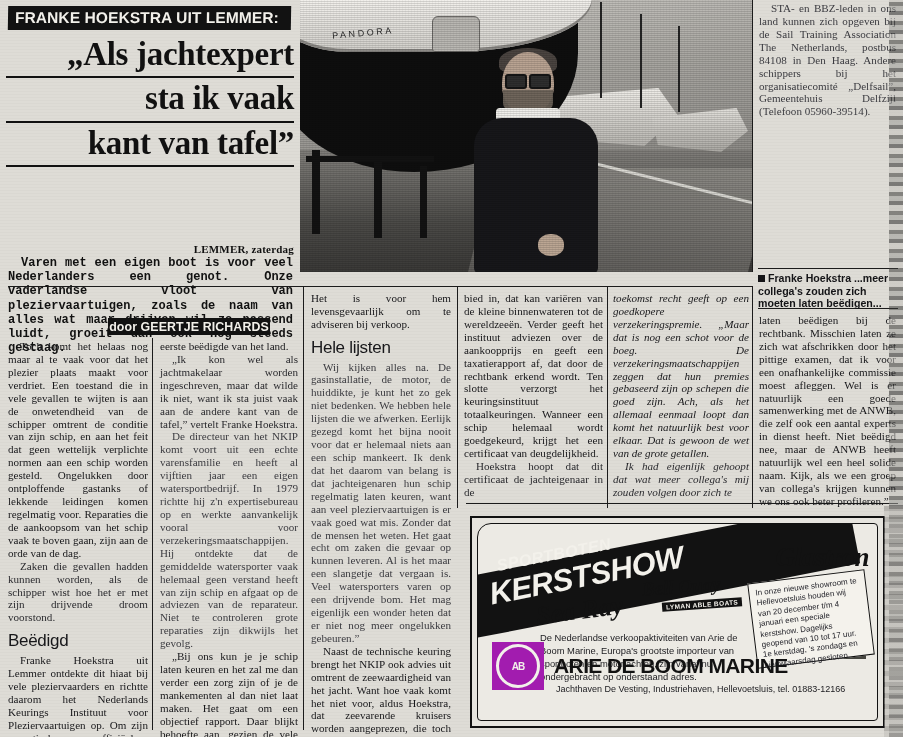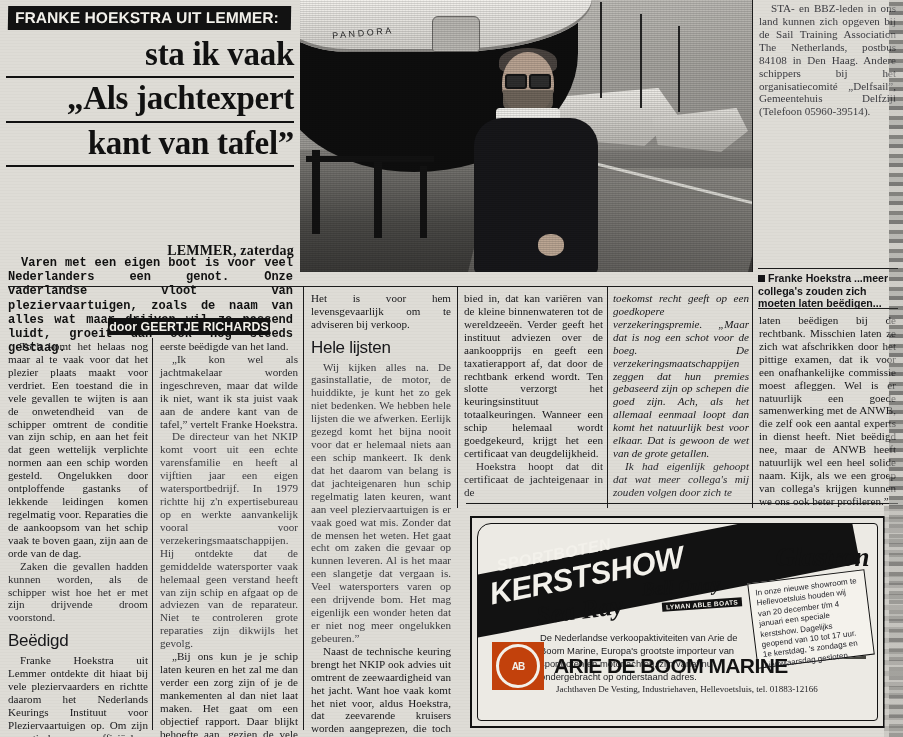--- a/index.html
+++ b/index.html
@@ -33,21 +33,21 @@
     position:absolute;left:6px;top:34px;width:288px;
     text-align:right;
     font-family:"Liberation Serif", serif;
     font-weight:bold;
     font-size:33px;line-height:1.255;
     letter-spacing:-.3px;
   }
   #headline .hl{display:block;border-bottom:2px solid #111;padding-bottom:1px;}
   #dateline{
     position:absolute;left:6px;top:243px;width:288px;text-align:right;
-    font-weight:bold;font-size:14px;letter-spacing:.2px;
+    font-weight:bold;font-size:11px;letter-spacing:.2px;
   }
   #lead{
     position:absolute;left:8px;top:256px;width:285px;
     font-weight:bold;font-size:12px;line-height:1.185;
     text-align:justify;text-indent:13px;font-family:Liberation Mono, monospace;
   }
   #byline-bar{
     position:absolute;left:108px;top:318px;width:162px;height:17px;
     background:#121212;color:#f2f0ea;
     display:flex;align-items:center;justify-content:center;
@@ -237,37 +237,37 @@
     background:
       conic-gradient(from 0deg at 50% 100%, transparent 0 36%, #16160f 36% 64%, transparent 64%);
     opacity:.9;
   }
   #ad .tree:after{
     content:"";position:absolute;left:50%;top:10%;width:40px;height:76px;margin-left:-20px;
     background:radial-gradient(circle at 50% 100%, #14140e 0 52%, transparent 55%);
     opacity:.85;
   }
   #ad .logo{
-    position:absolute;left:14px;bottom:30px;width:52px;height:48px;background:#c2410c;
+    position:absolute;left:14px;bottom:30px;width:52px;height:48px;background:#a21caf;
     display:flex;align-items:center;justify-content:center;
   }
   #ad .logo .ring{
     width:38px;height:38px;border-radius:50%;border:3px solid #f2f0ea;
     display:flex;align-items:center;justify-content:center;
     font-family:"Liberation Sans", sans-serif;font-weight:bold;font-size:10px;color:#f2f0ea;
     letter-spacing:-1px;
   }
   #ad .company{
     position:absolute;left:76px;bottom:42px;
     font-family:Liberation Sans, sans-serif;
     font-weight:bold;font-size:21px;letter-spacing:-.6px;color:#121212;
   }
   #ad .addr{
     position:absolute;left:78px;bottom:26px;
-    font-family:Liberation Serif, serif;
+    font-family:Liberation Sans, sans-serif;
     font-size:9px;color:#1b1b1f;
   }
 
   
   #scanedge{
     position:absolute;right:0;top:0;width:14px;height:737px;
     background:repeating-linear-gradient(0deg,#2a2a2a 0 4px,#9a9a96 4px 9px,#3a3a38 9px 13px,#c2c0bb 13px 19px);
     opacity:.55;
   }
   #scanedge2{
@@ -310,22 +310,22 @@
       <div class="collar"></div>
       <div class="body"></div>
       <div class="hand"></div>
     </div>
     <div class="grain"></div>
   </div>
 
   <div id="kicker-bar">FRANKE HOEKSTRA UIT LEMMER:</div>
 
   <div id="headline">
+    <span class="hl">„Als jachtexpert</span>
     <span class="hl">sta ik vaak</span>
-    <span class="hl">„Als jachtexpert</span>
     <span class="hl">kant van tafel”</span>
   </div>
 
   <div id="dateline">LEMMER, zaterdag</div>
   <div id="lead">Varen met een eigen boot is voor veel Nederlanders een genot. Onze vaderlandse vloot van pleziervaartuigen, zoals de naam van alles wat maar drijven wil zo passend luidt, groeit dan ook nog steeds gestaag.</div>
   <div id="byline-bar">door GEERTJE RICHARDS</div>
 
   <div class="rule-v" style="left:152px;top:338px;height:392px;"></div>
   <div class="rule-v" style="left:303px;top:286px;height:444px;"></div>
   <div class="rule-v" style="left:457px;top:286px;height:222px;"></div>

